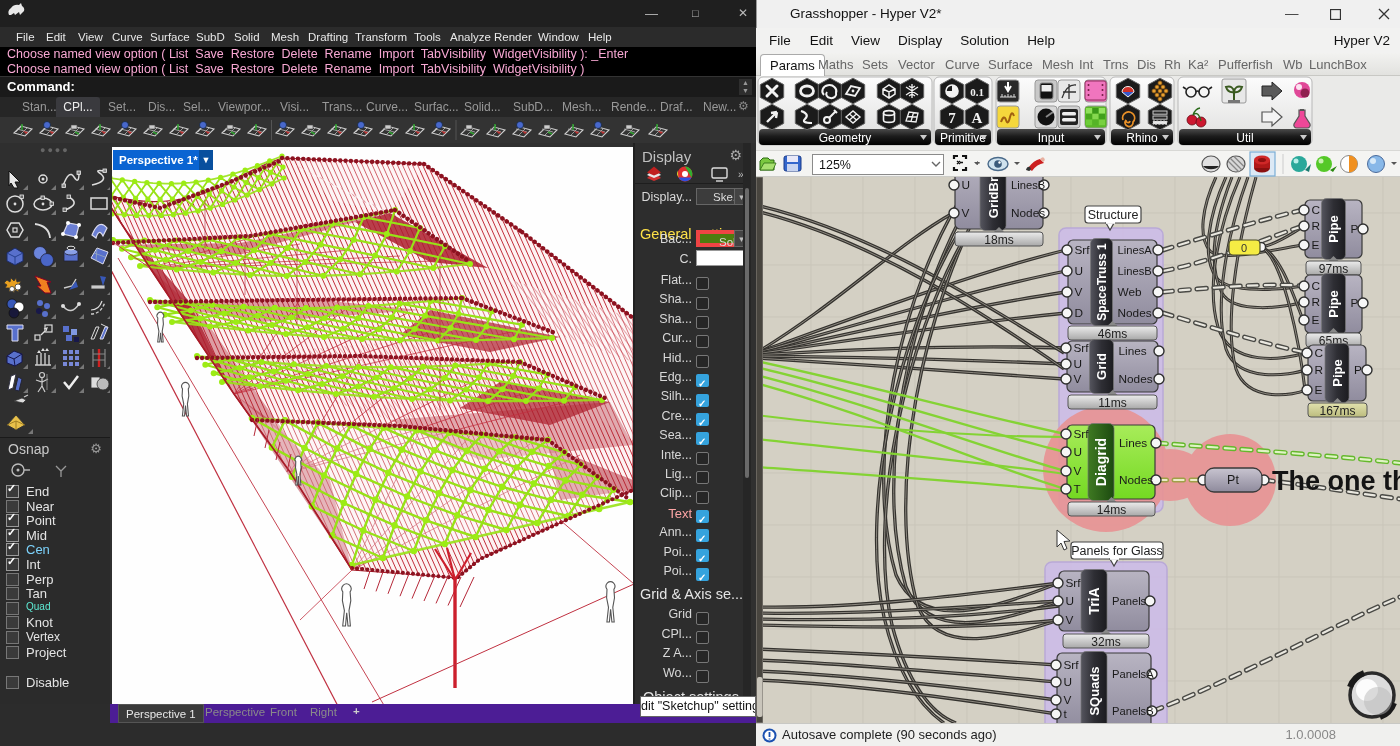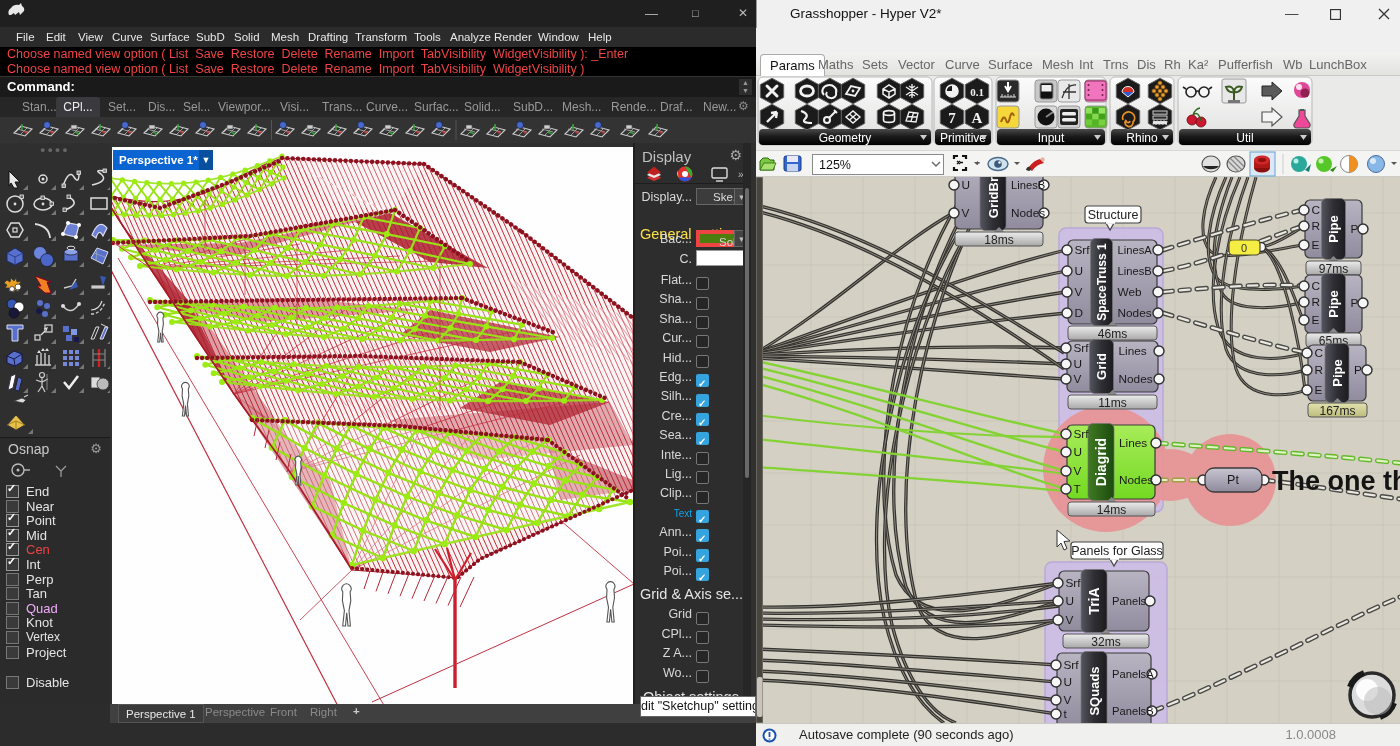--- a/index.html
+++ b/index.html
@@ -27,21 +27,21 @@
       <span class="abs" style="left:271px">Mesh</span>
       <span class="abs" style="left:308px">Drafting</span>
       <span class="abs" style="left:355px">Transform</span>
       <span class="abs" style="left:414px">Tools</span>
       <span class="abs" style="left:450px">Analyze</span>
       <span class="abs" style="left:494px">Render</span>
       <span class="abs" style="left:538px">Window</span>
       <span class="abs" style="left:588px">Help</span>
     </div>
 
-  <div class="abs" style="left:0;top:47px;width:756px;height:29px;background:#000;color:#ef4444;font-size:12.5px;padding-left:7px">
+  <div class="abs" style="left:0;top:47px;width:756px;height:29px;background:#000;color:#f9a8d4;font-size:12.5px;padding-left:7px">
     <div style="height:14.5px;line-height:15px">Choose named view option ( List&nbsp; Save&nbsp; Restore&nbsp; Delete&nbsp; Rename&nbsp; Import&nbsp; TabVisibility&nbsp; WidgetVisibility ): _Enter</div>
     <div style="height:14.5px;line-height:14px">Choose named view option ( List&nbsp; Save&nbsp; Restore&nbsp; Delete&nbsp; Rename&nbsp; Import&nbsp; TabVisibility&nbsp; WidgetVisibility )</div>
   </div>
   <div class="abs" style="left:0;top:76px;width:756px;height:21px;background:#1a1a1a;border-top:1px solid #333;color:#fff;font-size:13px;font-weight:bold;line-height:20px;padding-left:7px">Command:
     <span class="abs" style="right:4px;top:2px;width:13px;height:16px;background:#2e2e2e;color:#999;font-size:7px;text-align:center;line-height:8px;font-weight:normal">▲<br>▼</span>
   </div>
 
   <div class="abs" style="left:0;top:97px;width:756px;height:20px;background:#262626;color:#999;font-size:12px">
     <span class="abs" style="left:22px;top:3px">Stan...</span>
     <span class="abs" style="left:56px;top:0px;width:44px;height:20px;background:#3a3a3e;color:#eee;text-align:center;line-height:20px;border-radius:3px 3px 0 0">CPl...</span>
@@ -372,30 +372,30 @@
           <span style="position:absolute;left:6px;top:15.6px;width:13px;height:13px;background:#3a3a3a;border:1px solid #777;box-sizing:border-box"></span>
           <span style="position:absolute;left:26px;top:14.6px;font-size:13px;color:#e4e4e4">Near</span>
           <span style="position:absolute;left:6px;top:30.2px;width:13px;height:13px;background:#3a3a3a;border:1px solid #999;box-sizing:border-box"></span>
           <span style="position:absolute;left:7px;top:27.2px;color:#fff;font-size:11px;font-weight:bold">✓</span>
           <span style="position:absolute;left:26px;top:29.2px;font-size:13px;color:#e4e4e4">Point</span>
           <span style="position:absolute;left:6px;top:44.8px;width:13px;height:13px;background:#3a3a3a;border:1px solid #999;box-sizing:border-box"></span>
           <span style="position:absolute;left:7px;top:41.8px;color:#fff;font-size:11px;font-weight:bold">✓</span>
           <span style="position:absolute;left:26px;top:43.8px;font-size:13px;color:#e4e4e4">Mid</span>
           <span style="position:absolute;left:6px;top:59.4px;width:13px;height:13px;background:#3a3a3a;border:1px solid #999;box-sizing:border-box"></span>
           <span style="position:absolute;left:7px;top:56.4px;color:#fff;font-size:11px;font-weight:bold">✓</span>
-          <span style="position:absolute;left:26px;top:58.4px;font-size:13px;color:#ef4444">Cen</span>
+          <span style="position:absolute;left:26px;top:58.4px;font-size:13px;color:#7dd3fc">Cen</span>
           <span style="position:absolute;left:6px;top:74.0px;width:13px;height:13px;background:#3a3a3a;border:1px solid #999;box-sizing:border-box"></span>
           <span style="position:absolute;left:7px;top:71.0px;color:#fff;font-size:11px;font-weight:bold">✓</span>
           <span style="position:absolute;left:26px;top:73.0px;font-size:13px;color:#e4e4e4">Int</span>
           <span style="position:absolute;left:6px;top:88.6px;width:13px;height:13px;background:#3a3a3a;border:1px solid #777;box-sizing:border-box"></span>
           <span style="position:absolute;left:26px;top:87.6px;font-size:13px;color:#e4e4e4">Perp</span>
           <span style="position:absolute;left:6px;top:103.19999999999999px;width:13px;height:13px;background:#3a3a3a;border:1px solid #777;box-sizing:border-box"></span>
           <span style="position:absolute;left:26px;top:102.19999999999999px;font-size:13px;color:#e4e4e4">Tan</span>
           <span style="position:absolute;left:6px;top:117.79999999999998px;width:13px;height:13px;background:#3a3a3a;border:1px solid #777;box-sizing:border-box"></span>
-          <span style="position:absolute;left:26px;top:116.79999999999998px;font-size:13px;color:#f0abfc">Quad</span>
+          <span style="position:absolute;left:26px;top:116.79999999999998px;font-size:10px;color:#5eead4">Quad</span>
           <span style="position:absolute;left:6px;top:132.39999999999998px;width:13px;height:13px;background:#3a3a3a;border:1px solid #777;box-sizing:border-box"></span>
           <span style="position:absolute;left:26px;top:131.39999999999998px;font-size:13px;color:#e4e4e4">Knot</span>
           <span style="position:absolute;left:6px;top:146.99999999999997px;width:13px;height:13px;background:#3a3a3a;border:1px solid #777;box-sizing:border-box"></span>
           <span style="position:absolute;left:26px;top:145.99999999999997px;font-size:12px;color:#e4e4e4">Vertex</span>
           <span style="position:absolute;left:6px;top:161.59999999999997px;width:13px;height:13px;background:#3a3a3a;border:1px solid #777;box-sizing:border-box"></span>
           <span style="position:absolute;left:26px;top:160.59999999999997px;font-size:13px;color:#e4e4e4">Project</span>
           <span style="position:absolute;left:6px;top:192.19999999999996px;width:13px;height:13px;background:#3a3a3a;border:1px solid #777;box-sizing:border-box"></span>
           <span style="position:absolute;left:26px;top:191.19999999999996px;font-size:13px;color:#e4e4e4">Disable</span>
         </div>
     </div>
@@ -956,21 +956,21 @@
         </div>
         <div style="position:absolute;top:321.99999999999994px;left:0;width:115px;height:19px;line-height:19px">
           <span style="position:absolute;right:58px;color:#d8d8d8;font-size:12.5px">Lig...</span>
           <span style="position:absolute;left:61px;top:2px"><span style="display:inline-block;width:13px;height:13px;border-radius:2px;background:#262626;border:1px solid #777;vertical-align:middle;box-sizing:border-box"></span></span>
         </div>
         <div style="position:absolute;top:341.3999999999999px;left:0;width:115px;height:19px;line-height:19px">
           <span style="position:absolute;right:58px;color:#d8d8d8;font-size:12.5px">Clip...</span>
           <span style="position:absolute;left:61px;top:2px"><span style="display:inline-block;width:13px;height:13px;border-radius:2px;background:#262626;border:1px solid #777;vertical-align:middle;box-sizing:border-box"></span></span>
         </div>
         <div style="position:absolute;top:360.7999999999999px;left:0;width:115px;height:19px;line-height:19px">
-          <span style="position:absolute;right:58px;color:#0ea5e9;font-size:10px">Text</span>
+          <span style="position:absolute;right:58px;color:#fca5a5;font-size:13px">Text</span>
           <span style="position:absolute;left:61px;top:2px"><span style="display:inline-block;width:13px;height:13px;border-radius:2px;background:#35a3dd;position:relative;vertical-align:middle"><span style="position:absolute;left:2px;top:0px;color:#fff;font-size:10px;font-weight:bold">✓</span></span></span>
         </div>
         <div style="position:absolute;top:380.1999999999999px;left:0;width:115px;height:19px;line-height:19px">
           <span style="position:absolute;right:58px;color:#d8d8d8;font-size:12.5px">Ann...</span>
           <span style="position:absolute;left:61px;top:2px"><span style="display:inline-block;width:13px;height:13px;border-radius:2px;background:#35a3dd;position:relative;vertical-align:middle"><span style="position:absolute;left:2px;top:0px;color:#fff;font-size:10px;font-weight:bold">✓</span></span></span>
         </div>
         <div style="position:absolute;top:399.59999999999985px;left:0;width:115px;height:19px;line-height:19px">
           <span style="position:absolute;right:58px;color:#d8d8d8;font-size:12.5px">Poi...</span>
           <span style="position:absolute;left:61px;top:2px"><span style="display:inline-block;width:13px;height:13px;border-radius:2px;background:#35a3dd;position:relative;vertical-align:middle"><span style="position:absolute;left:2px;top:0px;color:#fff;font-size:10px;font-weight:bold">✓</span></span></span>
         </div>
@@ -996,40 +996,44 @@
           <span style="position:absolute;left:61px;top:2px"><span style="display:inline-block;width:13px;height:13px;border-radius:2px;background:#262626;border:1px solid #777;vertical-align:middle;box-sizing:border-box"></span></span>
         </div>
         <div style="position:absolute;top:542.9999999999998px;left:8px;color:#e4e4e4;font-size:14.5px;line-height:22px">Object settings</div>
       <div class="abs" style="left:5px;top:553px;width:116px;height:21px;background:#fff;border:1px solid #666;color:#111;font-size:12.5px;line-height:19px;white-space:nowrap;overflow:hidden;z-index:5">dit "Sketchup" settings</div>
     </div>
     <div class="abs" style="left:633px;top:0;width:8px;height:561px;background:#262626">
         <div class="abs" style="left:2px;top:45px;width:4px;height:290px;background:#6a6a6a;border-radius:2px"></div>
       </div>
   </div>
 
-  <div class="abs" style="left:110px;top:704px;width:646px;height:19px;background:#404040;color:#8a8a8a;font-size:11.5px">
+  <div class="abs" style="left:110px;top:704px;width:646px;height:19px;background:#4c1d95;color:#8a8a8a;font-size:11.5px">
     <span class="abs" style="left:8px;top:0;height:19px;background:#3a3a3a;color:#e8e8e8;line-height:19px;padding:0 7px;border:1px solid #555;font-size:11.5px">Perspective 1</span>
     <span class="abs" style="left:95px;top:2px">Perspective</span>
       <span class="abs" style="left:160px;top:2px">Front</span>
       <span class="abs" style="left:200px;top:2px">Right</span>
       <span class="abs" style="left:243px;top:1px;color:#ccc;font-weight:bold">+</span>
   </div>
 
 </div>
 
 <div class="abs" style="left:756px;top:0;width:644px;height:746px;background:#f0f0f0">
   <div class="abs" style="left:0;top:0;width:644px;height:28px;background:#f0f0f0;border-left:1px solid #999;color:#111;font-size:13.5px;line-height:28px">
     <span style="margin-left:33px">Grasshopper - Hyper V2*</span>
     <span class="abs" style="left:528px;top:0;color:#333">—</span>
     <svg class="abs" style="left:573px;top:9px" width="11" height="11">
         <rect x="0.5" y="0.5" width="10" height="10" fill="none" stroke="#333" stroke-width="1.3"></rect>
       </svg>
     <svg class="abs" style="left:621px;top:8px" width="12" height="12">
         <path d="M 1,1 L 11,11 M 11,1 L 1,11" stroke="#333" stroke-width="1.3"></path>
       </svg>
+  </div>
+  <div class="abs" style="left:0;top:28px;width:644px;height:25px;background:#f2f2f1;color:#111;font-size:13.5px;line-height:25px">
+    <span style="margin-left:13px">File</span><span style="margin-left:19px">Edit</span><span style="margin-left:18px">View</span><span style="margin-left:18px">Display</span><span style="margin-left:18px">Solution</span><span style="margin-left:18px">Help</span>
+    <span class="abs" style="right:10px">Hyper V2</span>
   </div>
   <div class="abs" style="left:0;top:53px;width:644px;height:23px;background:linear-gradient(#f2f2f0,#e2e2df);color:#666;font-size:13px;border-bottom:1px solid #c8c8c4">
     <span class="abs" style="left:4px;top:1px;height:22px;background:#fff;border:1px solid #aaa;border-bottom:none;border-radius:4px 4px 0 0;color:#111;line-height:22px;padding:0 9px">Params</span>
     <span class="abs" style="left:62px;top:4px">Maths</span>
       <span class="abs" style="left:106px;top:4px">Sets</span>
       <span class="abs" style="left:142px;top:4px">Vector</span>
       <span class="abs" style="left:189px;top:4px">Curve</span>
       <span class="abs" style="left:232px;top:4px">Surface</span>
       <span class="abs" style="left:286px;top:4px">Mesh</span>
       <span class="abs" style="left:323px;top:4px">Int</span>
@@ -1567,15 +1571,15 @@
         <rect x="0.5" y="0.5" width="6" height="545" fill="#48453f"></rect>
         <rect x="1" y="500" width="5.5" height="40" rx="2" fill="#c9c5bb"></rect>
       </svg>
     </div>
   <div class="abs" style="left:0;top:723px;width:644px;height:23px;background:#f0f0ee;border-top:1px solid #c8c8c4;color:#222;font-size:13px;line-height:22px">
     <svg class="abs" style="left:6px;top:4px" width="15" height="15">
         <circle cx="7.5" cy="7.5" r="7" fill="#1a50b0"></circle>
         <circle cx="7.5" cy="7.5" r="5" fill="#fff"></circle>
         <path d="M 7.5,4 v 5 m 0,1.5 v 1" stroke="#1a50b0" stroke-width="1.8"></path>
       </svg>
-    <span style="margin-left:43px">Autosave complete (90 seconds ago)</span>
+    <span style="margin-left:26px">Autosave complete (90 seconds ago)</span>
     <span class="abs" style="right:64px;color:#888">1.0.0008</span>
   </div>
 </div>
 </body></html>

